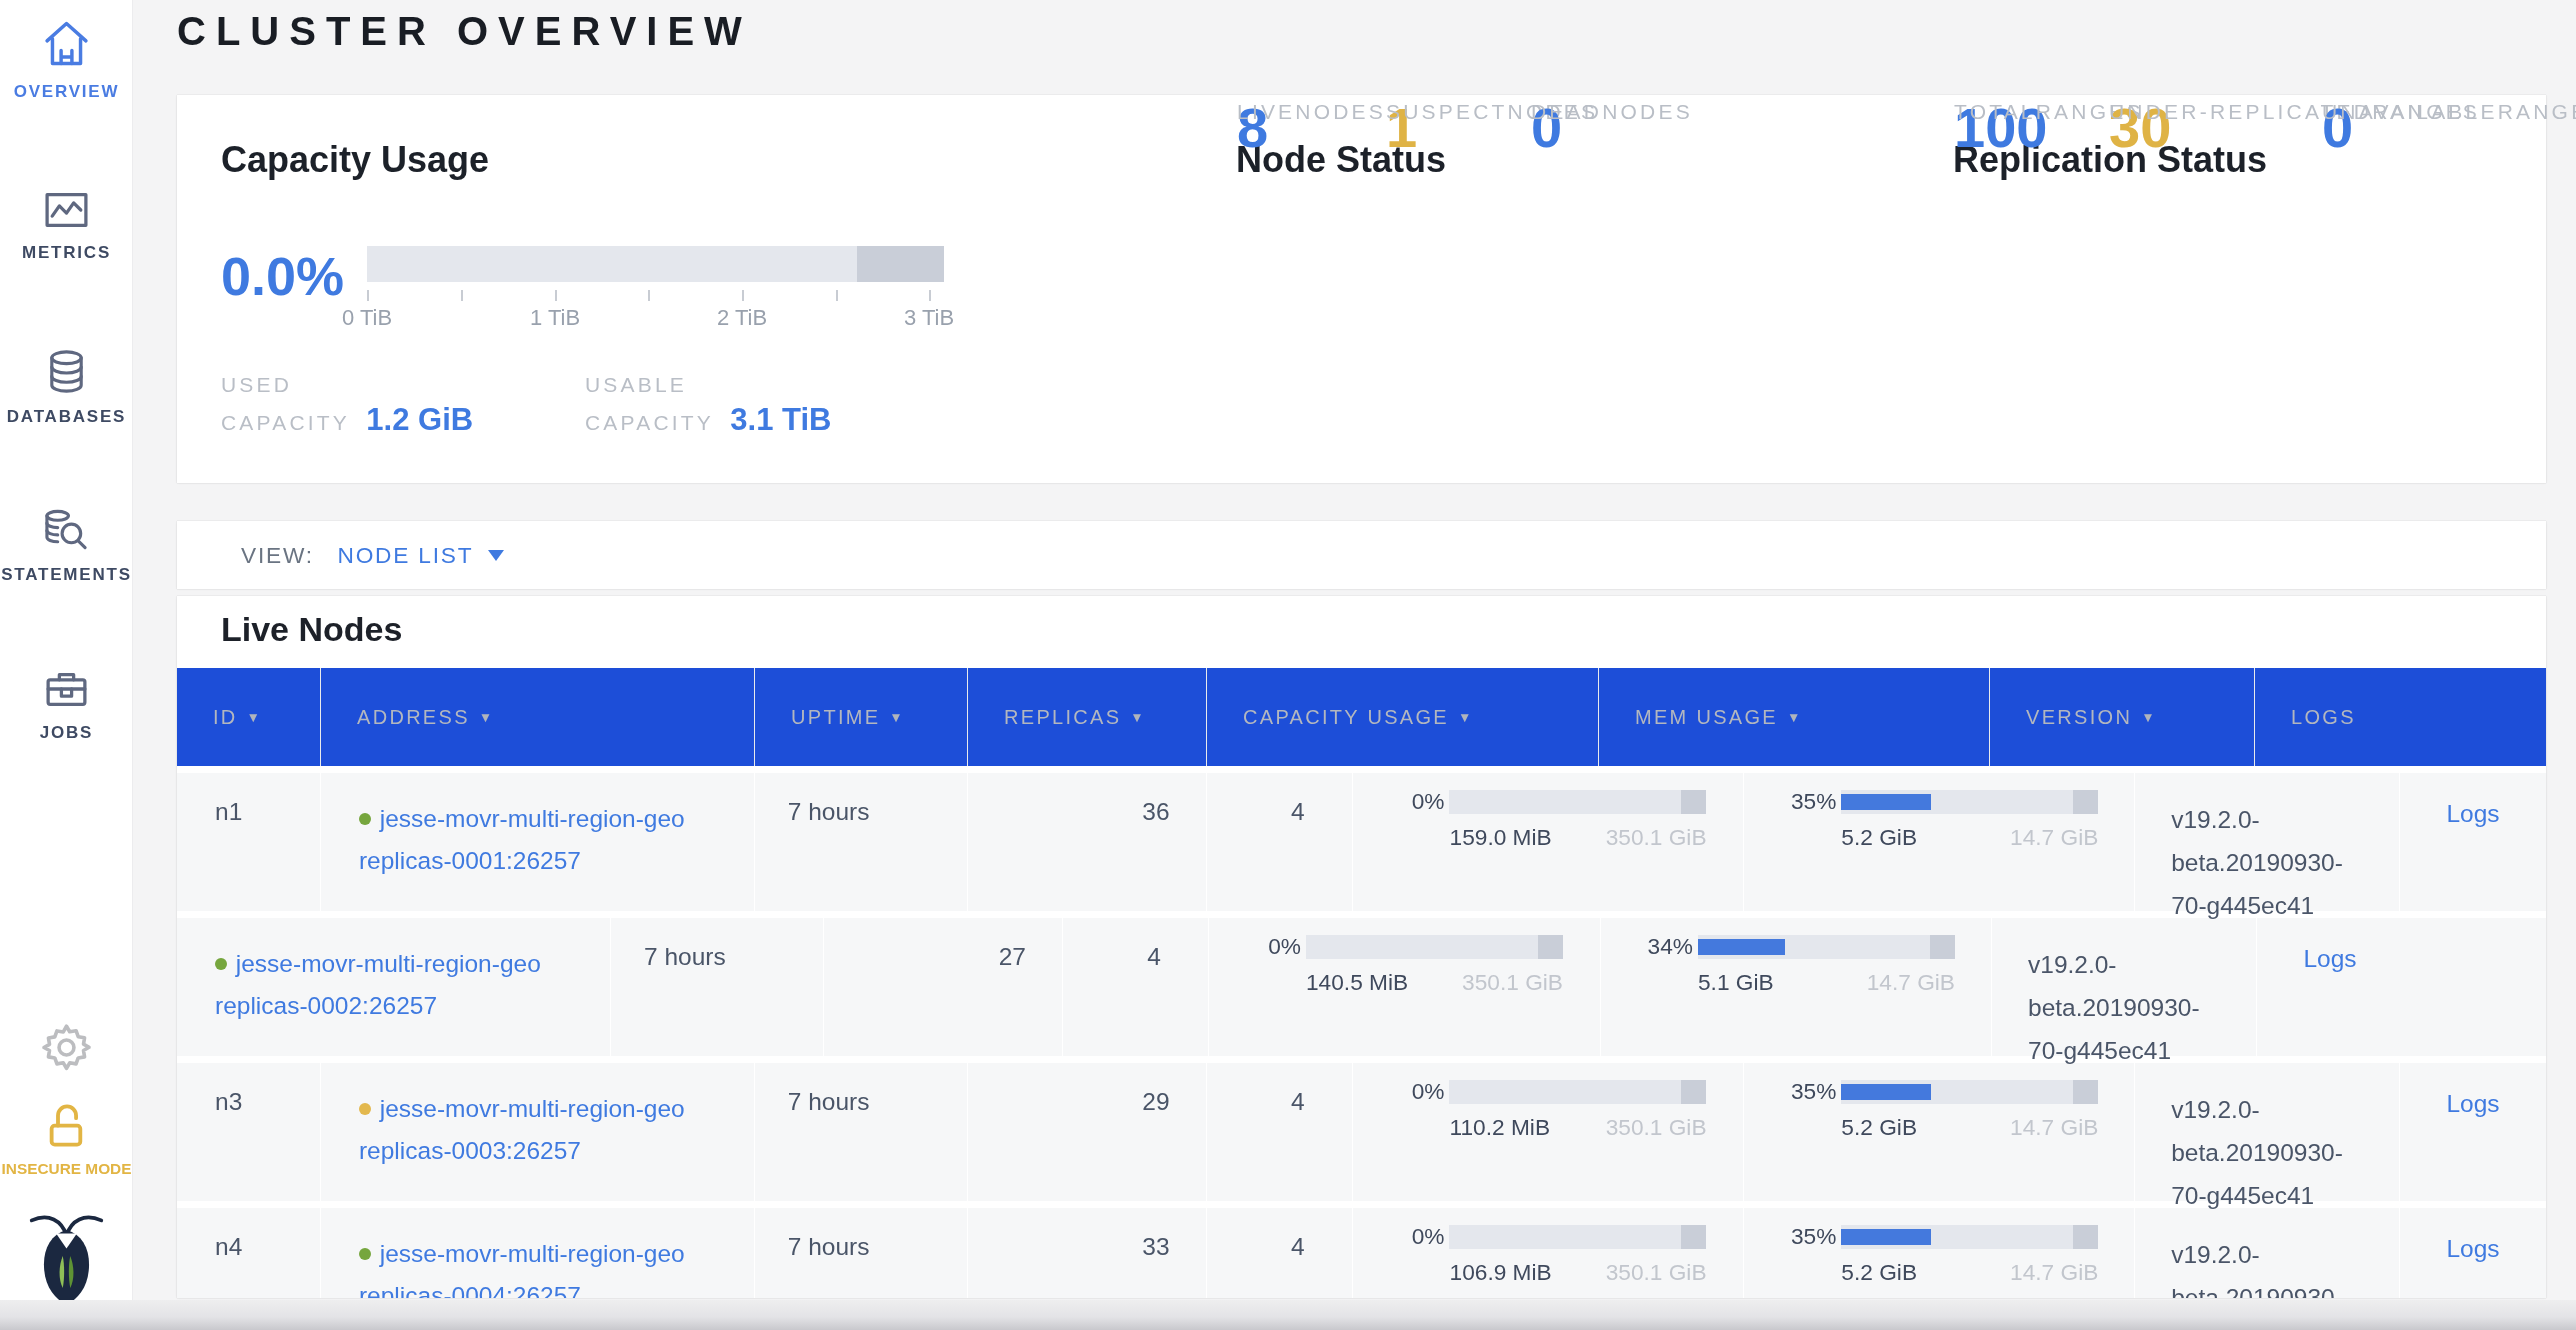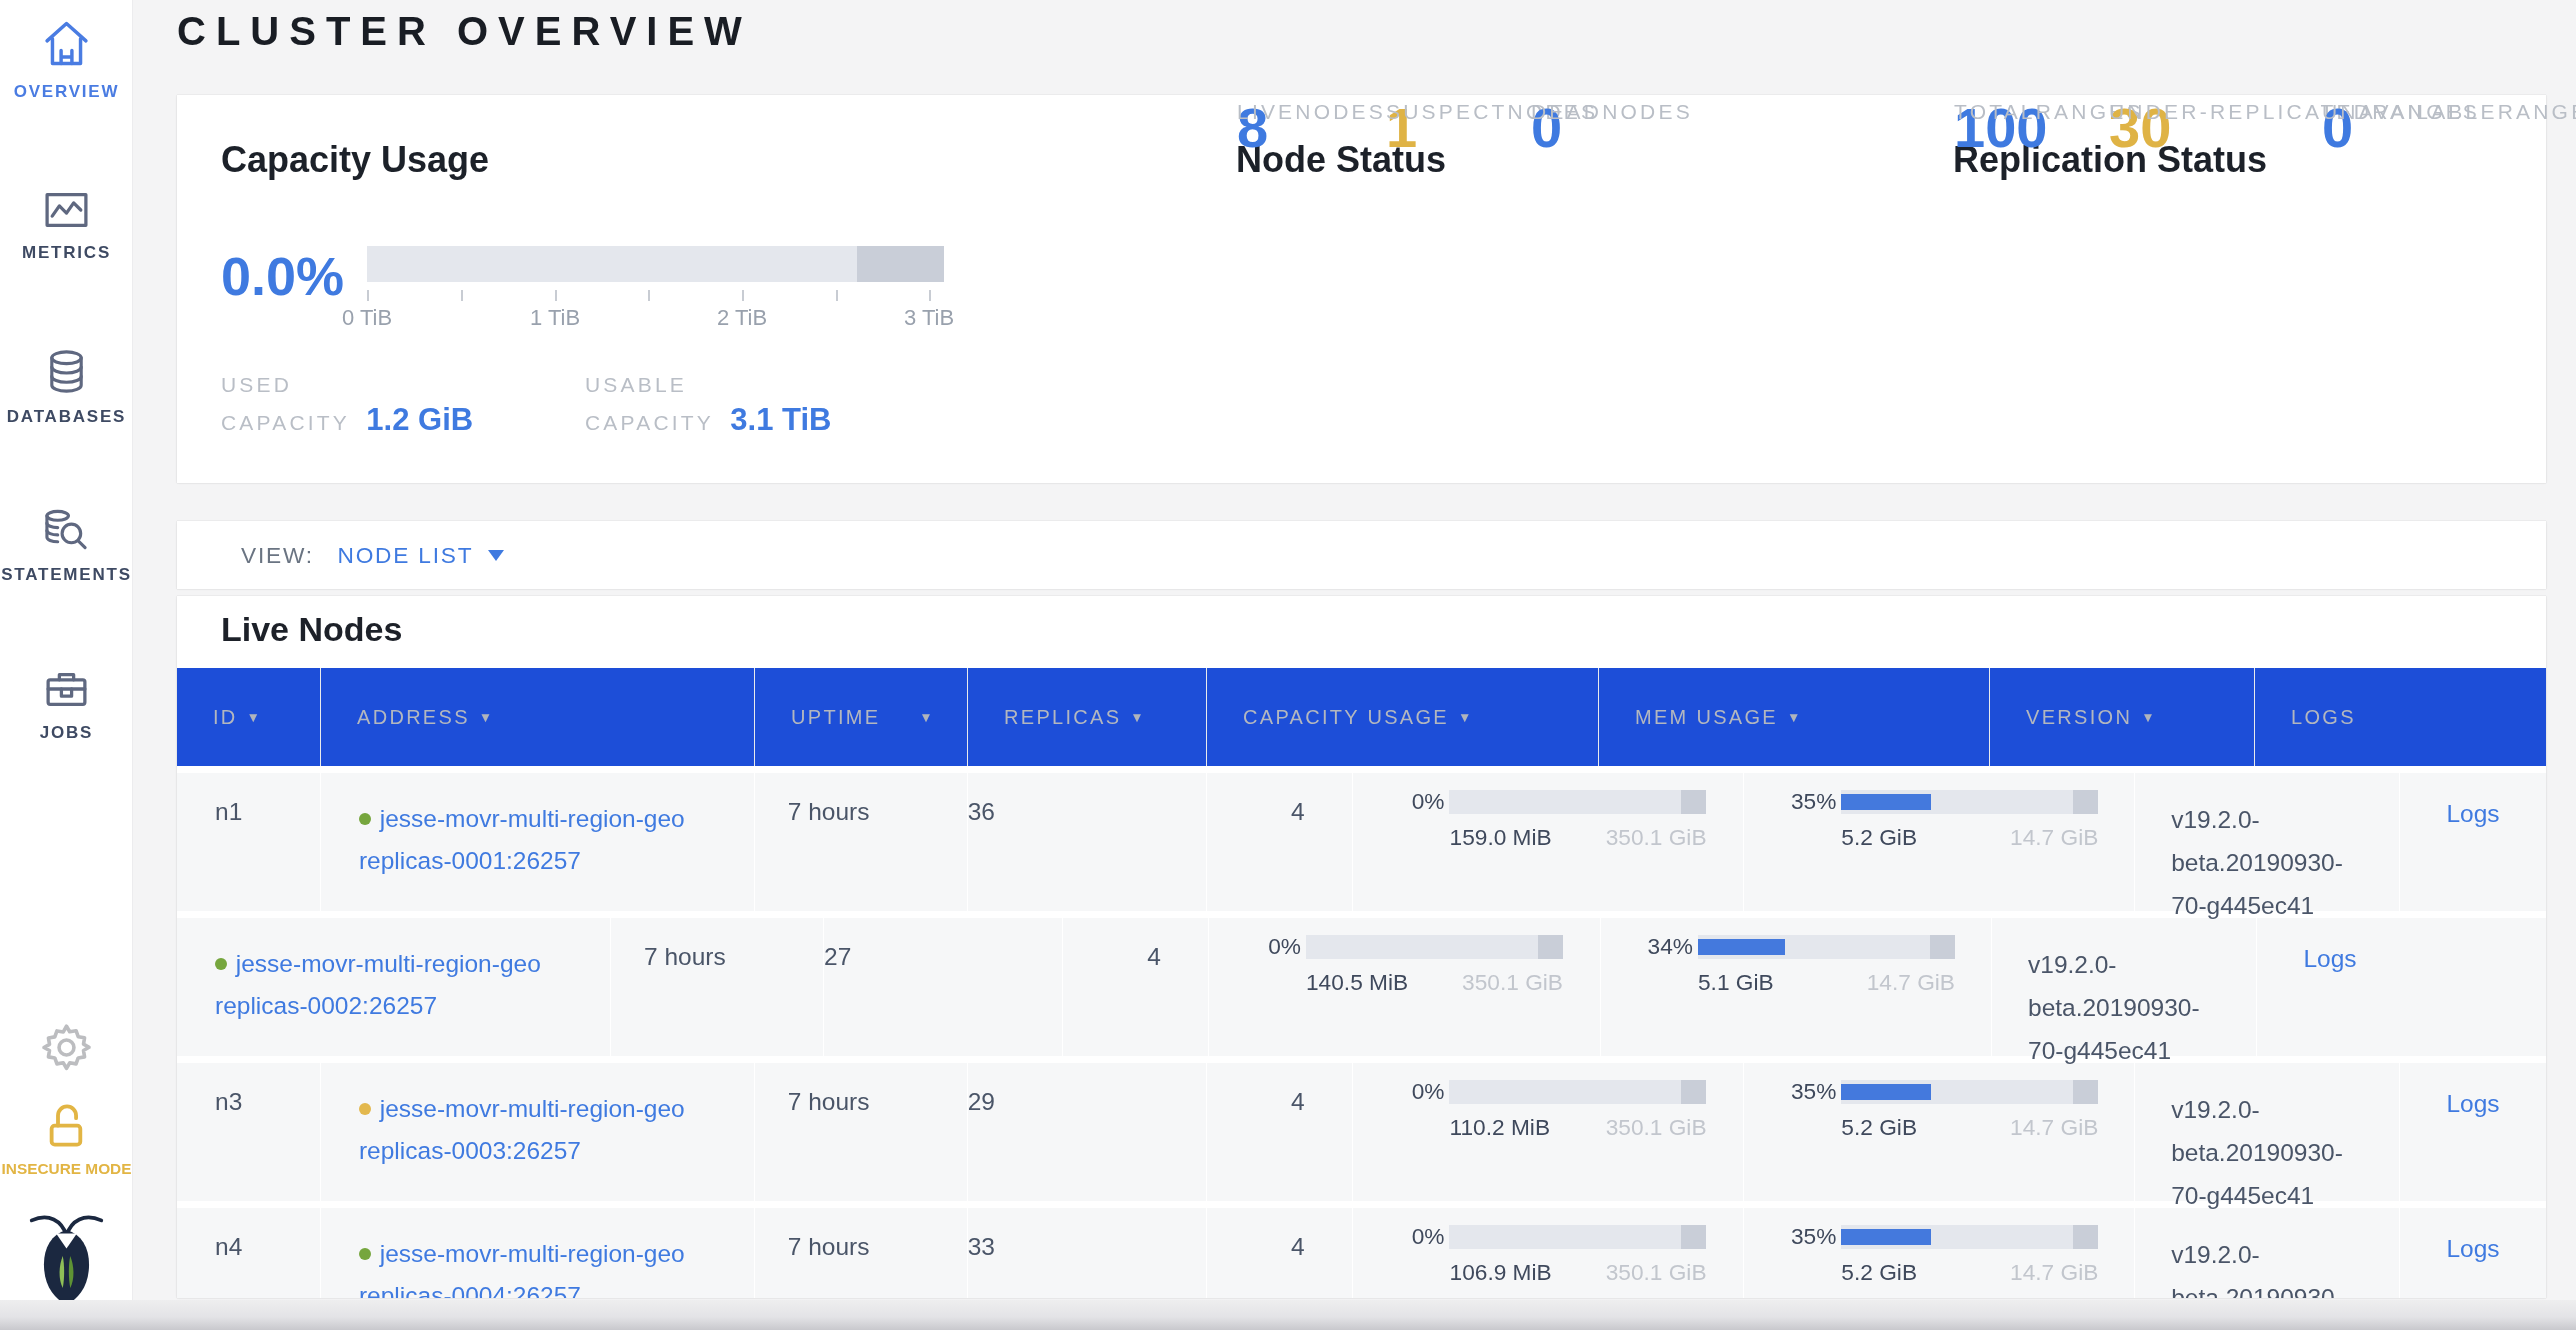--- a/index.html
+++ b/index.html
@@ -92,31 +92,31 @@
     white-space:nowrap;
   }
   .thead .th:last-child{border-right:none;}
   .thead .th .sort{font-size:13.6px;color:#b0b4bc;margin-left:9px;}
   .trow{display:flex;height:145px;background:#f6f7f8;border-top:7.3px solid #ffffff;box-sizing:border-box;}
   .trow .td{box-sizing:border-box;border-right:1.8px solid #ffffff;padding-top:25px;font-size:24.5px;color:#4a5568;}
   .trow .td:last-child{border-right:none;}
 
   .col-0{width:144px;}
   .col-1{width:434px;}
-  .col-2{width:213px;gap:30px;}
+  .col-2{width:213px;}
   .col-3{width:239px;}
   .col-4{width:146px;}
   .col-5{width:392px;}
   .col-6{width:391px;}
   .col-7{width:265px;}
   .col-8{width:146px;}
 
   .td.pad-l{padding-left:38px;}
   .td.pad-u{padding-left:33px;}
-  .td.num-r{text-align:left;padding-right:36px;}
+  .td.num-r{text-align:right;padding-right:36px;}
   .td.num-r2{text-align:right;padding-right:47px;}
   .td.ctr{text-align:center;padding-top:27px;}
 
   .addr{line-height:42px;}
   .addr .dot{
     display:inline-block;width:11.8px;height:11.8px;border-radius:50%;
     margin-right:9px;vertical-align:1.8px;
   }
   .dot.live{background:#76a63e;}
   .dot.suspect{background:#e3b84e;}

